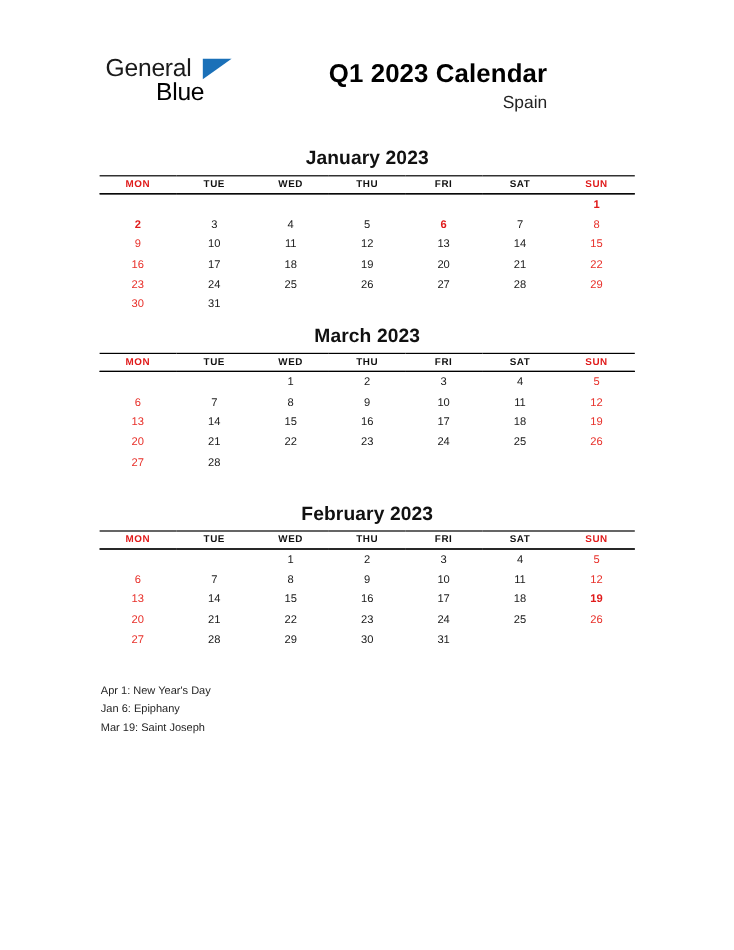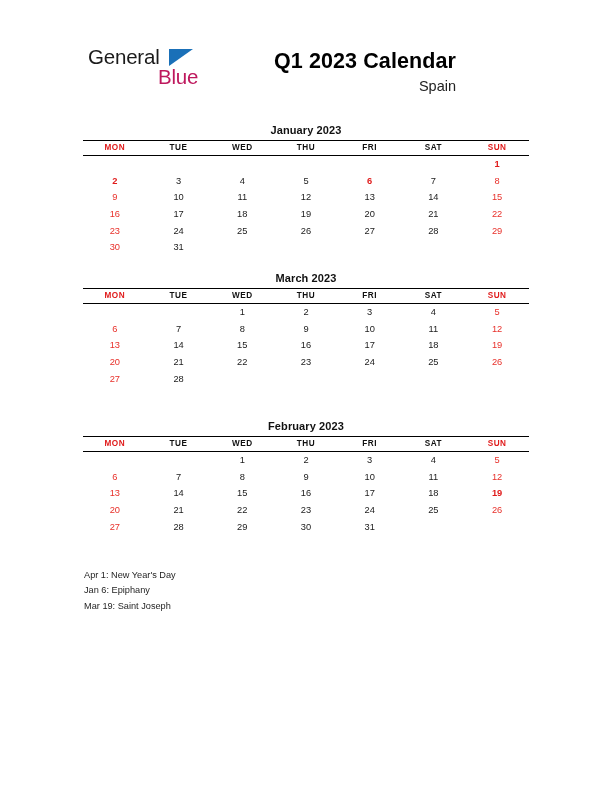--- a/index.html
+++ b/index.html
@@ -49,23 +49,22 @@
     height: 0;
     border-left: 24px solid #1a70b8;
     border-bottom: 17px solid transparent;
   }
   .logo-blue {
     position: absolute;
     left: 42px;
     top: 20px;
     font-size: 20.5px;
     letter-spacing: -0.2px;
-    color: #be185d;
+    color: #000000;
     line-height: 22px;
-    margin-left: 28px;
   }
 
   .title-block {
     position: absolute;
     right: 92px;
     top: 48px;
     text-align: right;
   }
   .title-main {
     font-size: 21.5px;
@@ -83,21 +82,21 @@
   }
 
   
   .month {
     position: absolute;
     left: 83px;
     width: 446px;
   }
   .month-title {
     text-align: center;
-    font-size: 11px;
+    font-size: 16px;
     font-weight: bold;
     color: #111111;
     margin-bottom: 4px;
     letter-spacing: 0.1px;
   }
   table.cal {
     border-collapse: collapse;
     width: 446px;
     table-layout: fixed;
   }

